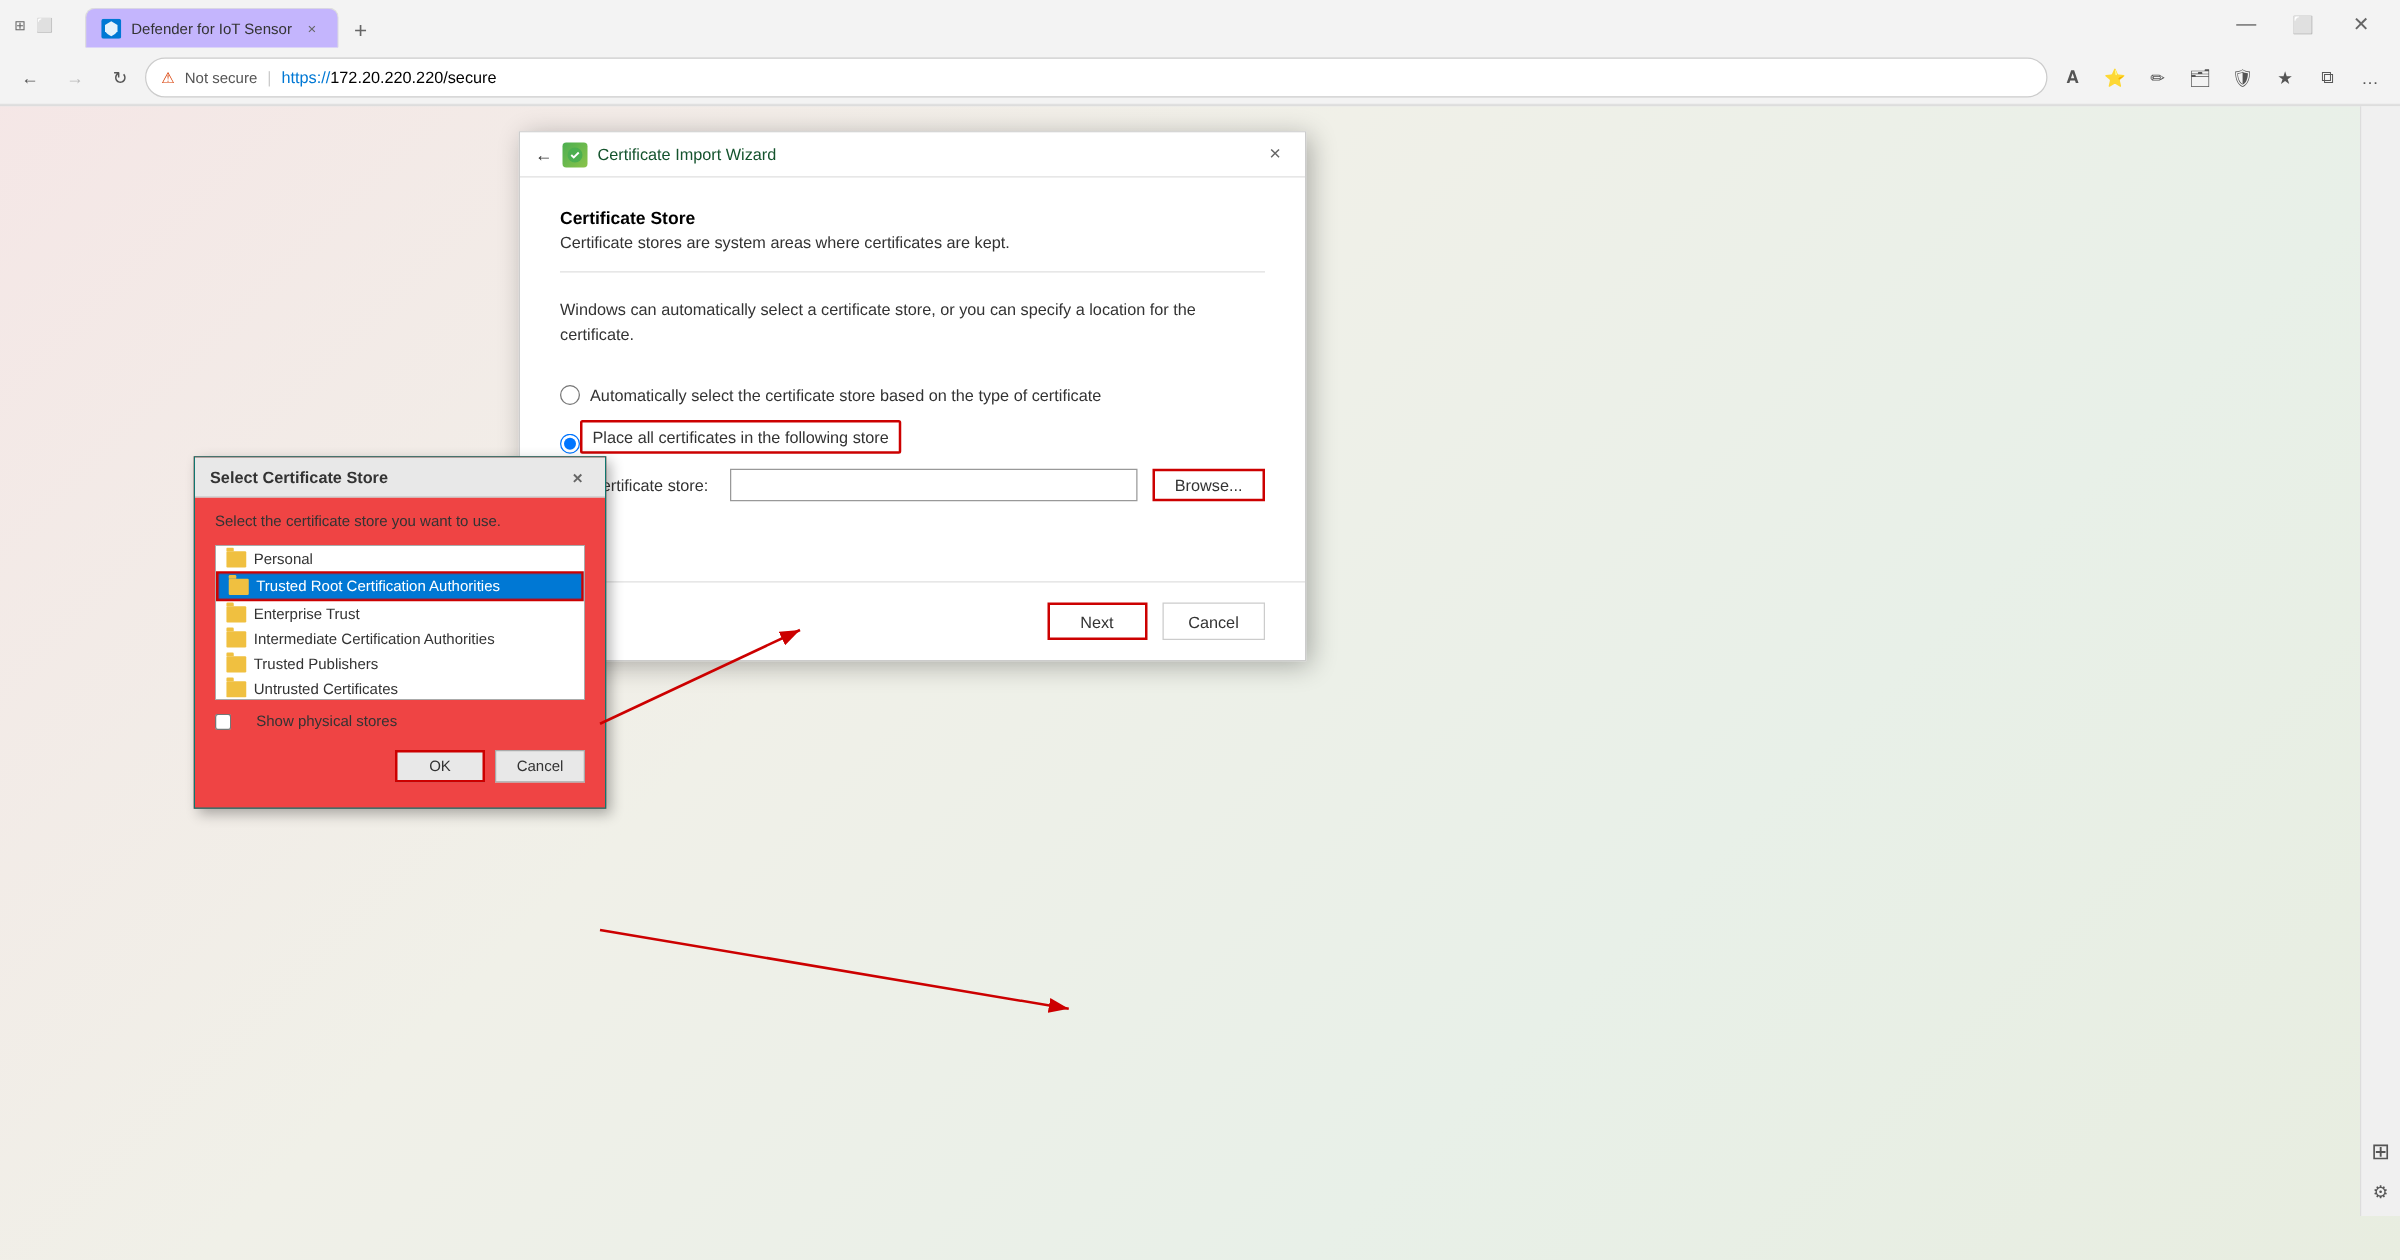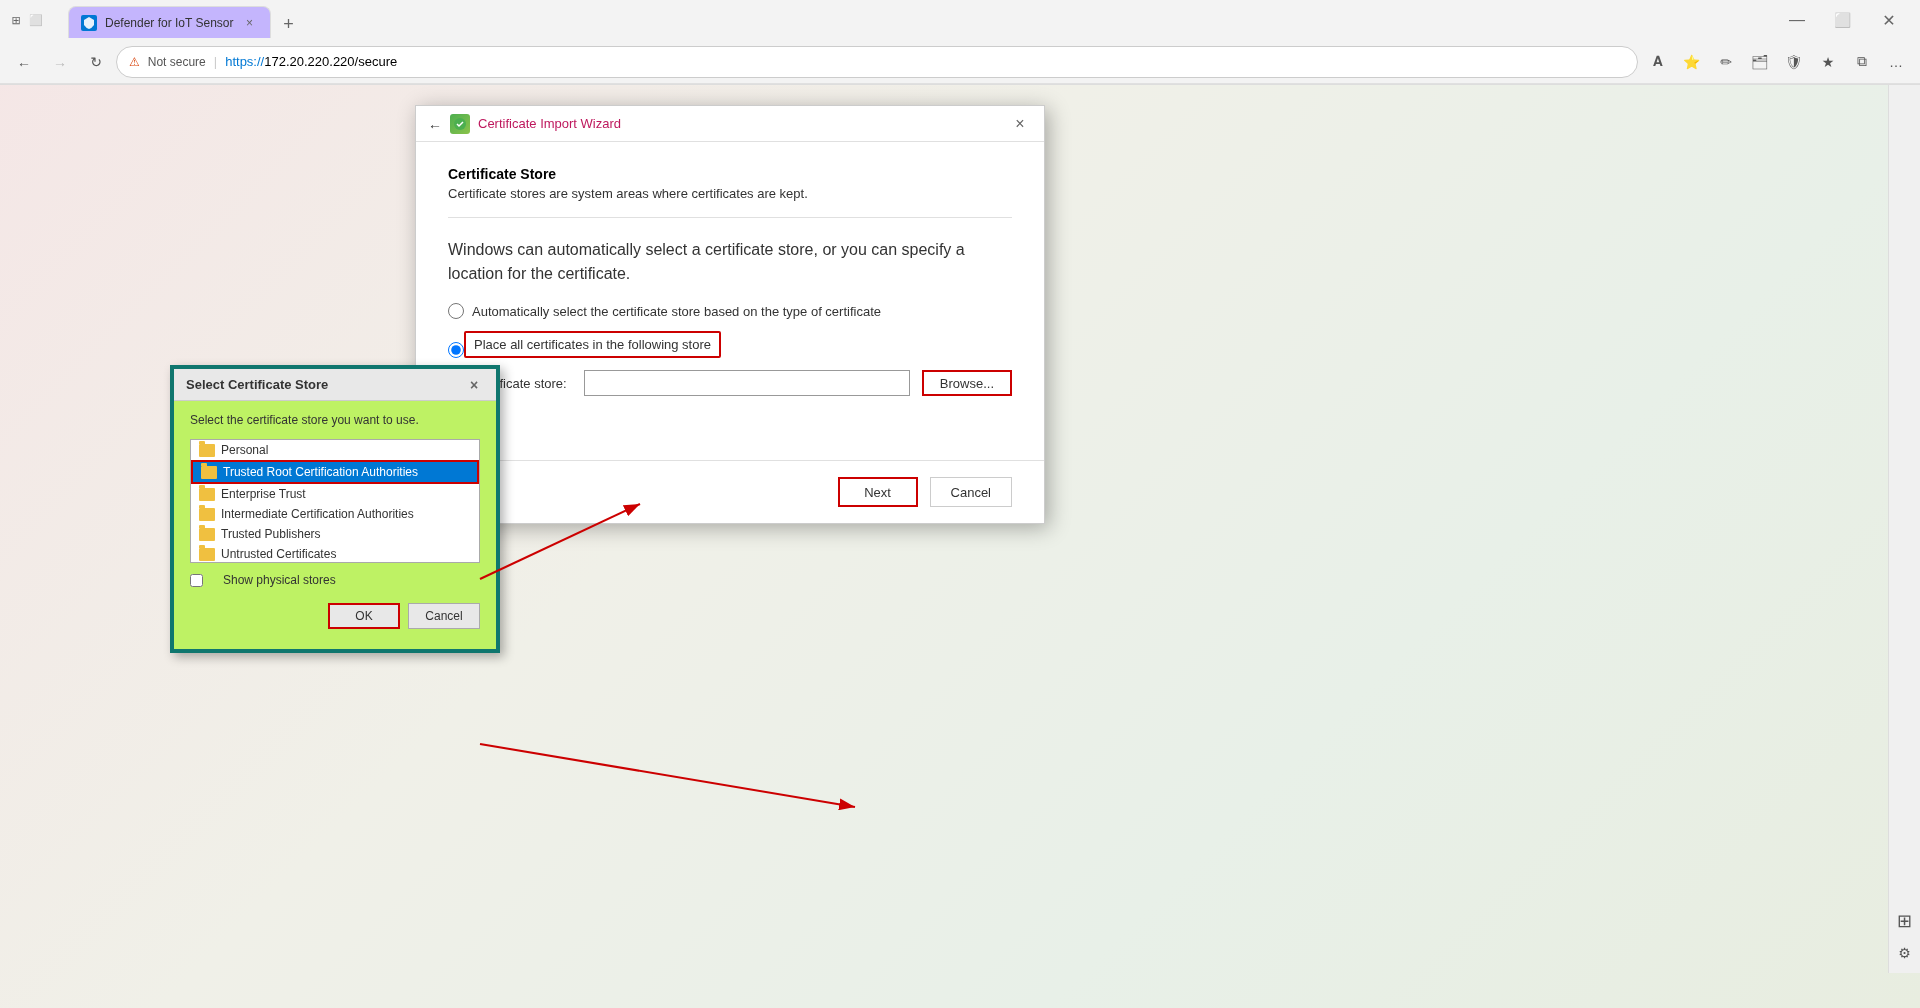--- a/index.html
+++ b/index.html
@@ -186,21 +186,21 @@
       height: 20px;
       background: linear-gradient(135deg, #4CAF50, #8BC34A);
       border-radius: 3px;
       display: flex;
       align-items: center;
       justify-content: center;
       font-size: 12px;
     }
     .cert-dialog-title-text {
       font-size: 13px;
-      color: #be185d;
+      color: #14532d;
     }
     .cert-dialog-close {
       cursor: pointer;
       font-size: 16px;
       color: #666;
       width: 24px;
       height: 24px;
       display: flex;
       align-items: center;
       justify-content: center;
@@ -218,23 +218,23 @@
       font-size: 13px;
       color: #333;
       margin-bottom: 16px;
     }
     .divider {
       border: none;
       border-top: 1px solid #e0e0e0;
       margin-bottom: 20px;
     }
     .cert-store-desc {
-      font-size: 16px;
-      color: #333;
-      margin-bottom: 17px;
+      font-size: 13px;
+      color: #333;
+      margin-bottom: 31px;
       line-height: 1.5;
     }
     .radio-option {
       display: flex;
       align-items: flex-end;
       gap: 8px;
       margin-bottom: 12px;
       font-size: 13px;
       color: #333;
     }
@@ -297,24 +297,24 @@
       color: #333;
     }
     .footer-btn.next-btn {
       border: 2px solid #cc0000;
     }
 
     
     .select-store-dialog {
       position: absolute;
       top: 280px;
-      left: 170px;
+      left: 155px;
       width: 330px;
-      background: #bef264;
-      border: 4px solid #0f766e;
+      background: #ef4444;
+      border: 1px solid #0f766e;
       box-shadow: 4px 4px 10px rgba(0,0,0,0.3);
     }
     .select-store-titlebar {
       height: 32px;
       background: #e8e8e8;
       border-bottom: 1px solid #ccc;
       display: flex;
       align-items: center;
       justify-content: space-between;
       padding: 0 12px;

